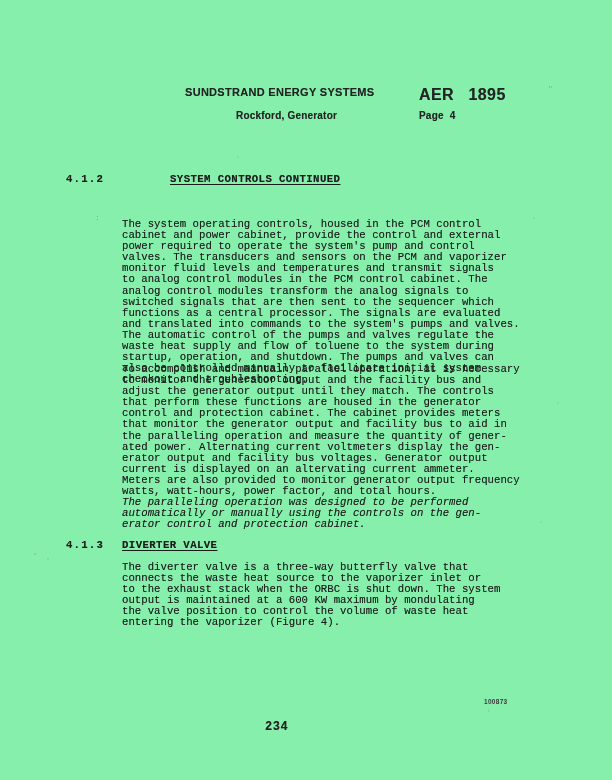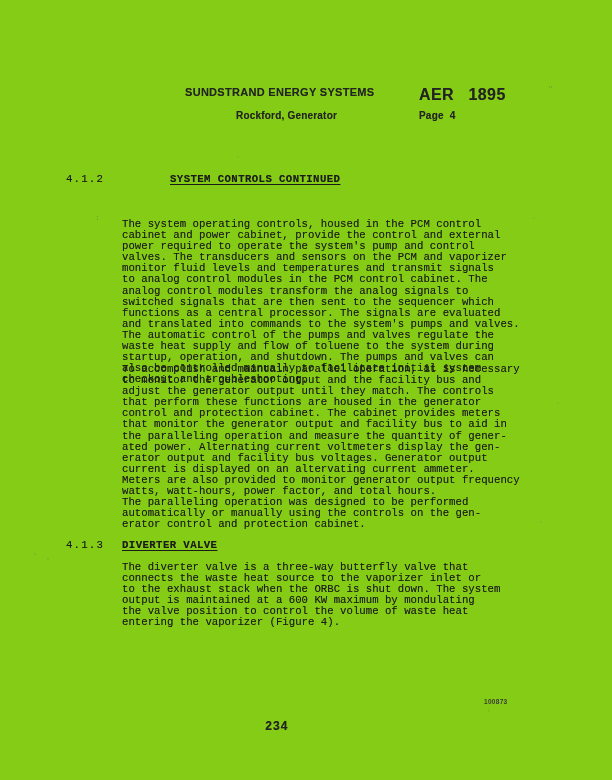--- a/index.html
+++ b/index.html
@@ -4,21 +4,21 @@
 <style>
   html, body {
     margin: 0;
     padding: 0;
     background: #f2f2f0;
   }
   .page {
     position: relative;
     width: 612px;
     height: 780px;
-    background: #84cc16;
+    background: #86efac;
     overflow: hidden;
     font-family: "Liberation Mono", monospace;
     color: #1d1d1d;
   }
   
   .hdr {
     position: absolute;
     font-family: "Liberation Sans", sans-serif;
     font-weight: 700;
     white-space: pre;
@@ -33,33 +33,33 @@
   
   .mono {
     position: absolute;
     font-family: "Liberation Mono", monospace;
     font-size: 10.7px;
     line-height: 11.1px;
     white-space: pre;
     color: #1b1b1b;
     text-shadow: 0 0 0.5px rgba(0,0,0,0.4);
   }
-  .sec-num   { font-weight: 400; letter-spacing: 1.2px; }
+  .sec-num   { font-weight: 700; letter-spacing: 1.2px; }
   .sec-title {
     font-weight: 700;
     letter-spacing: 0.4px;
     text-decoration: underline;
     text-underline-offset: 2px;
     text-decoration-thickness: 1px;
   }
   .num-1   { left: 66px;  top: 174px; }
   .title-1 { left: 122px; top: 174px; margin-left: 48px; }
   .para-1a { left: 122px; top: 196px; margin-top: 23px; }
   .para-1b { left: 122px; top: 364px; }
-  .para-1c { left: 122px; top: 497px; }
+  .para-1c { left: 122px; top: 497px; font-style: italic; }
   .num-2   { left: 66px;  top: 540px; }
   .title-2 { left: 122px; top: 540px; }
   .para-2a { left: 122px; top: 562px; }
 
   
   .stamp {
     position: absolute;
     left: 484px; top: 698px;
     font-family: "Liberation Sans", sans-serif;
     font-size: 6.5px;

